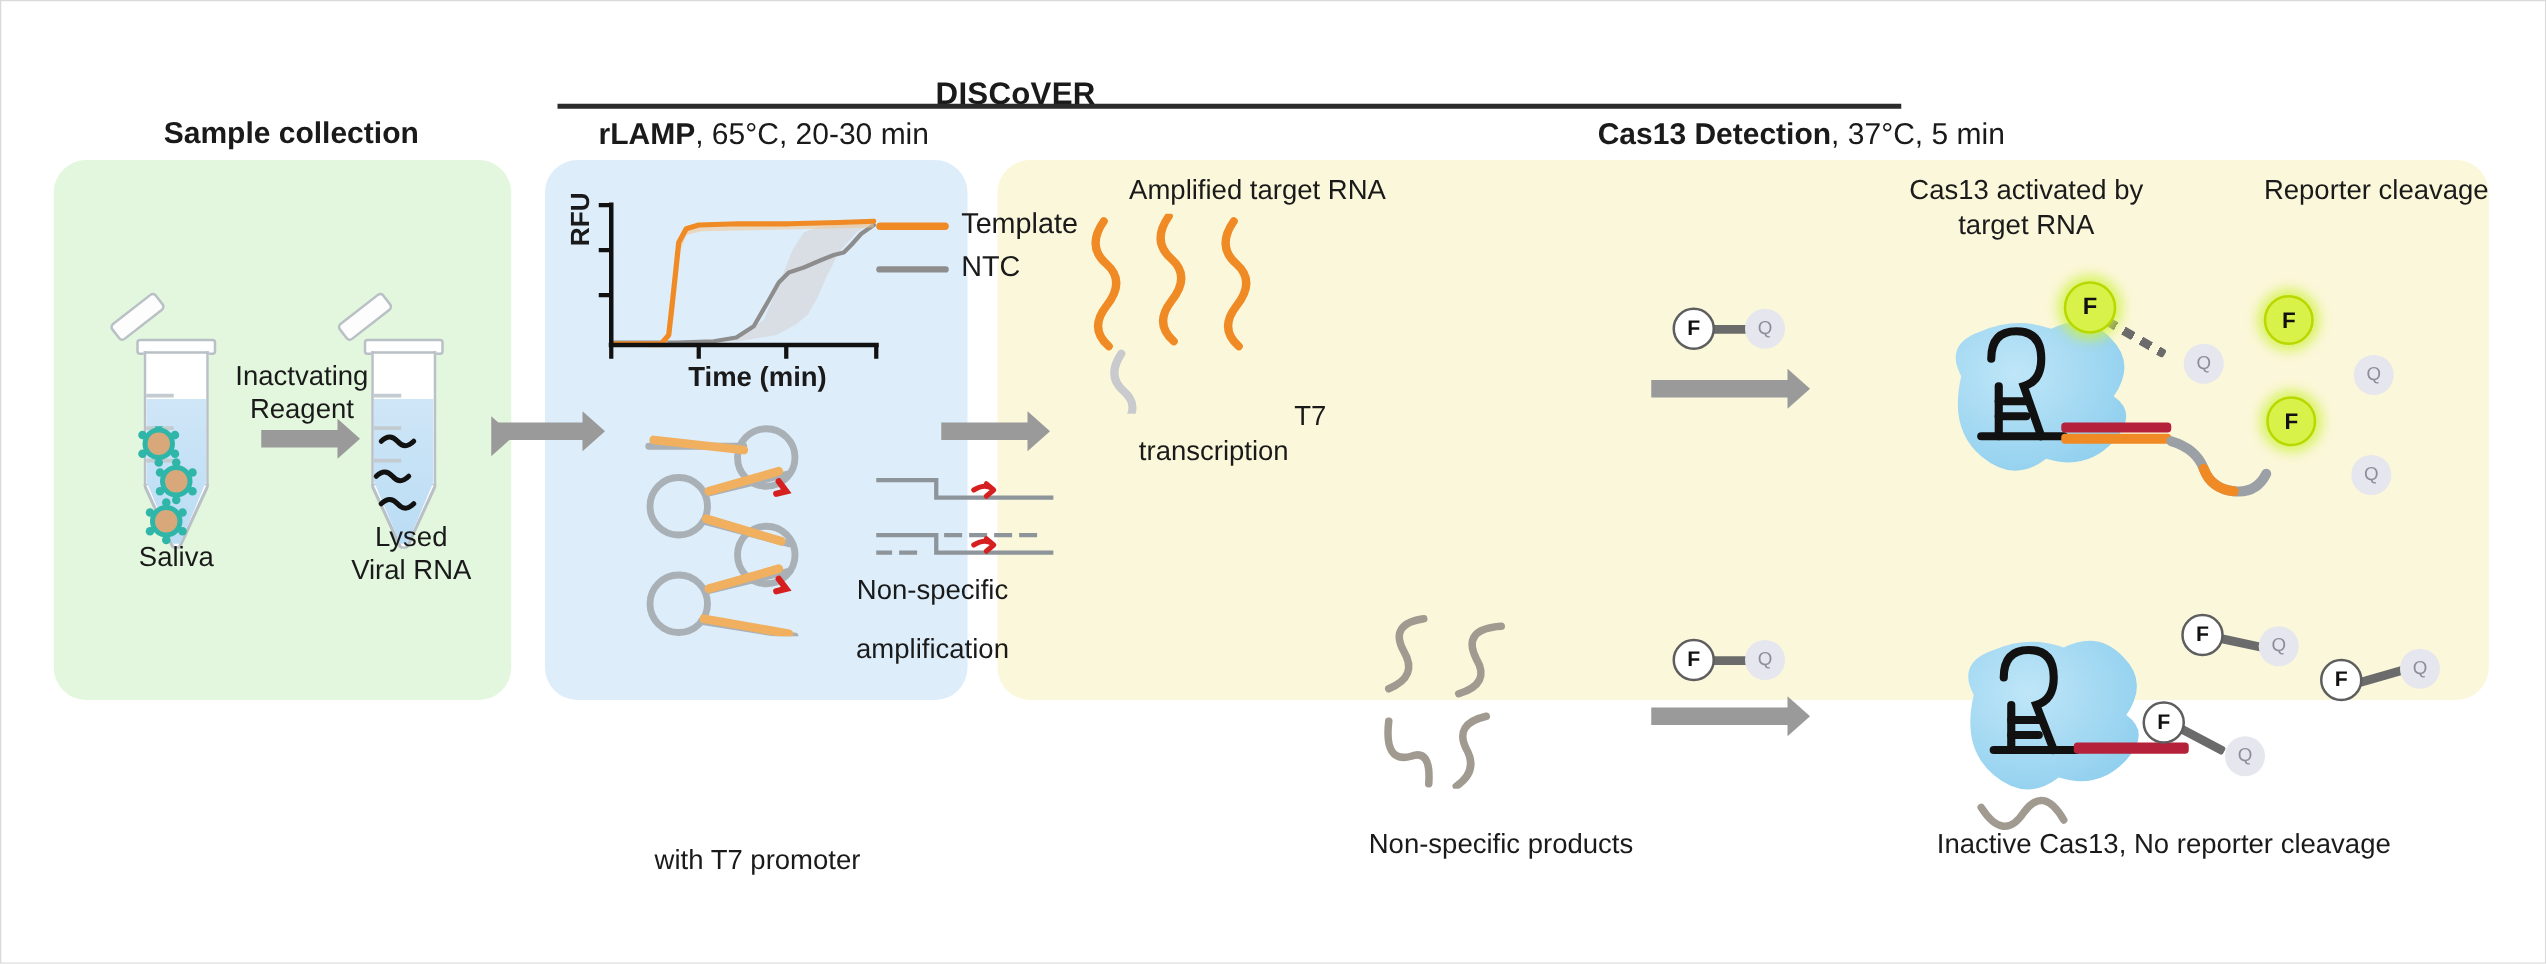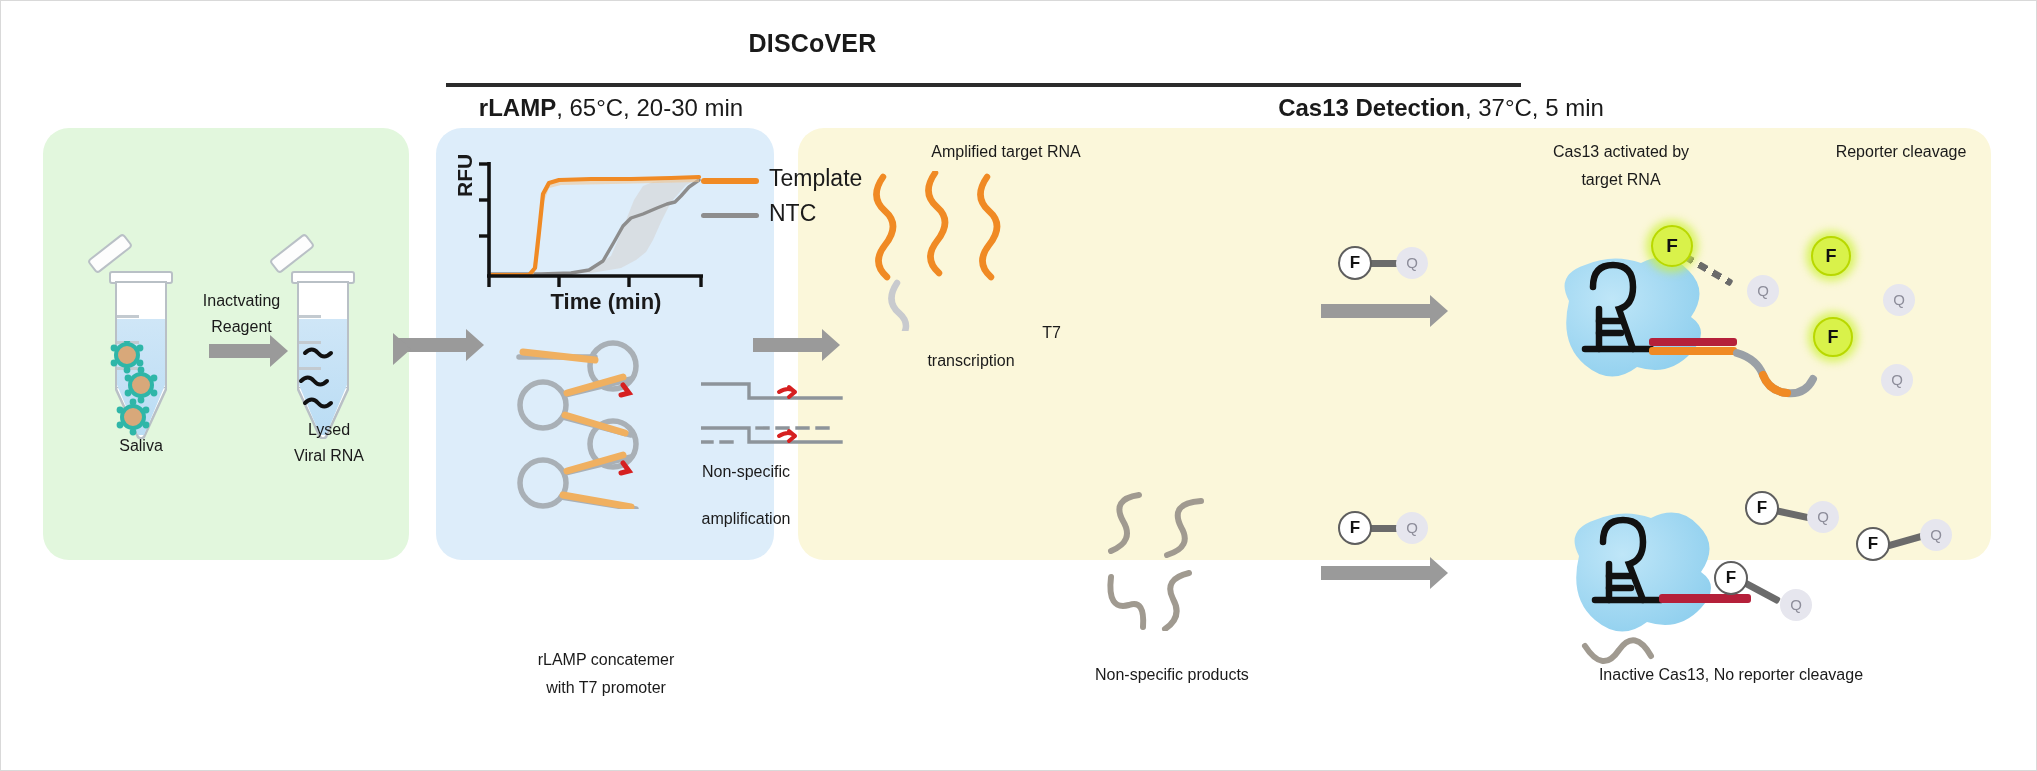--- a/index.html
+++ b/index.html
@@ -3,21 +3,21 @@
 <meta charset="utf-8">
 <style>
   html,body{margin:0;padding:0;background:#ffffff;}
   body{width:2037px;height:771px;position:relative;font-family:"Liberation Sans",sans-serif;color:#1a1a1a;overflow:hidden;}
   #stage{position:absolute;left:0;top:0;width:2037px;height:771px;background:#fff;border:1px solid #d9d9d9;box-sizing:border-box;}
 
   .abs{position:absolute;}
   .ctr{text-align:center;}
 
   
-  #discover-label{left:0;top:28px;width:1623px;font-size:25px;font-weight:700;letter-spacing:.2px;}
+  #discover-label{left:0;top:60px;width:1623px;font-size:25px;font-weight:700;letter-spacing:.2px;}
   #discover-rule{left:445px;top:82px;width:1075px;height:4px;background:#2b2b2b;}
 
   .panel-title{font-size:24px;line-height:30px;font-weight:400;}
   .panel-title b{font-weight:700;}
   #title-sample{left:42px;top:92px;width:380px;font-size:24px;font-weight:700;}
   #title-rlamp{left:440px;top:92px;width:340px;}
   #title-cas13{left:1010px;top:92px;width:860px;}
 
   
   .panel{border-radius:26px;}
@@ -31,21 +31,21 @@
       border-top:16px solid transparent;border-bottom:16px solid transparent;border-left:18px solid #9a9a9a;}
 
   
   .tube{position:absolute;width:64px;height:176px;}
   .tube .body{position:absolute;left:6px;top:18px;width:52px;height:108px;background:#fff;border:2.5px solid #b9c0c6;border-bottom:none;box-sizing:border-box;}
   .tube .rim{position:absolute;left:0px;top:8px;width:64px;height:13px;background:#fff;border:2.5px solid #b9c0c6;border-radius:3px;box-sizing:border-box;}
   .tube .cap{position:absolute;left:-22px;top:-18px;width:46px;height:17px;background:#fdfdfd;border:2.5px solid #b9c0c6;border-radius:4px;transform:rotate(-38deg);box-sizing:border-box;}
   .tube .grad{position:absolute;left:8px;width:22px;height:2.5px;background:#c3cad0;}
 
   
-  .lbl{position:absolute;font-size:16px;line-height:28px;color:#1a1a1a;}
+  .lbl{position:absolute;font-size:22px;line-height:28px;color:#1a1a1a;}
 
   
   #plot{left:470px;top:155px;width:290px;height:145px;}
 
   
   .rep{position:absolute;}
   .fcirc{position:absolute;width:34px;height:34px;border-radius:50%;background:#fff;border:2.5px solid #5e5e5e;
         box-sizing:border-box;font-size:17px;font-weight:700;line-height:30px;text-align:center;color:#111;}
   .fcirc.glow{background:#d9f24a;border-color:#b9d800;box-shadow:0 0 9px 5px rgba(206,242,60,.75);}
   .qcirc{position:absolute;width:32px;height:32px;border-radius:50%;background:#e6e6ee;
@@ -54,20 +54,21 @@
   .link.dashed{background:repeating-linear-gradient(90deg,#6b6b6b 0 9px,transparent 9px 16px);}
 </style>
 </head>
 <body>
 
 <div id="stage">
 
   <div class="abs ctr" id="discover-label">DISCoVER</div>
   <div class="abs" id="discover-rule"></div>
 
+  <div class="abs ctr" id="title-sample">Sample collection</div>
 
   <div class="abs ctr panel-title" id="title-rlamp">
     <b>rLAMP</b><span>, 65°C, 20-30 min</span>
   </div>
 
   <div class="abs ctr panel-title" id="title-cas13">
     <b>Cas13 Detection</b><span>, 37°C, 5 min</span>
   </div>
 
   <div class="abs panel" id="panel-sample"></div>
@@ -242,21 +243,20 @@
       <path d="M0,76 L40,76" stroke-dasharray="11 9"></path>
     </g>
     <g stroke="#d62020" stroke-width="4" fill="none" stroke-linecap="round">
       <path d="M78,26 q10,-6 16,0 M94,26 l-6,-5 M94,26 l-6,5"></path>
       <path d="M78,70 q10,-6 16,0 M94,70 l-6,-5 M94,70 l-6,5"></path>
     </g>
   </svg>
   <div class="lbl ctr" style="left:645px;top:457px;width:200px;">Non-specific</div>
   <div class="lbl ctr" style="left:645px;top:504px;width:200px;">amplification</div>
 
-  <div class="lbl ctr" style="left:455px;top:645px;width:300px;">rLAMP concatemer</div>
   <div class="lbl ctr" style="left:455px;top:673px;width:300px;">with T7 promoter</div>
 
   <div class="arrow" style="left:752px;top:337px;width:70px;"></div>
 
   <div class="lbl ctr" style="left:840px;top:137px;width:330px;">Amplified target RNA</div>
   <div class="lbl ctr" style="left:1455px;top:137px;width:330px;">Cas13 activated by</div>
   <div class="lbl ctr" style="left:1775px;top:137px;width:250px;">Reporter cleavage</div>
   <div class="lbl ctr" style="left:1455px;top:165px;width:330px;">target RNA</div>
 
   <svg class="abs" style="left:860px;top:170px;" width="200" height="160">

